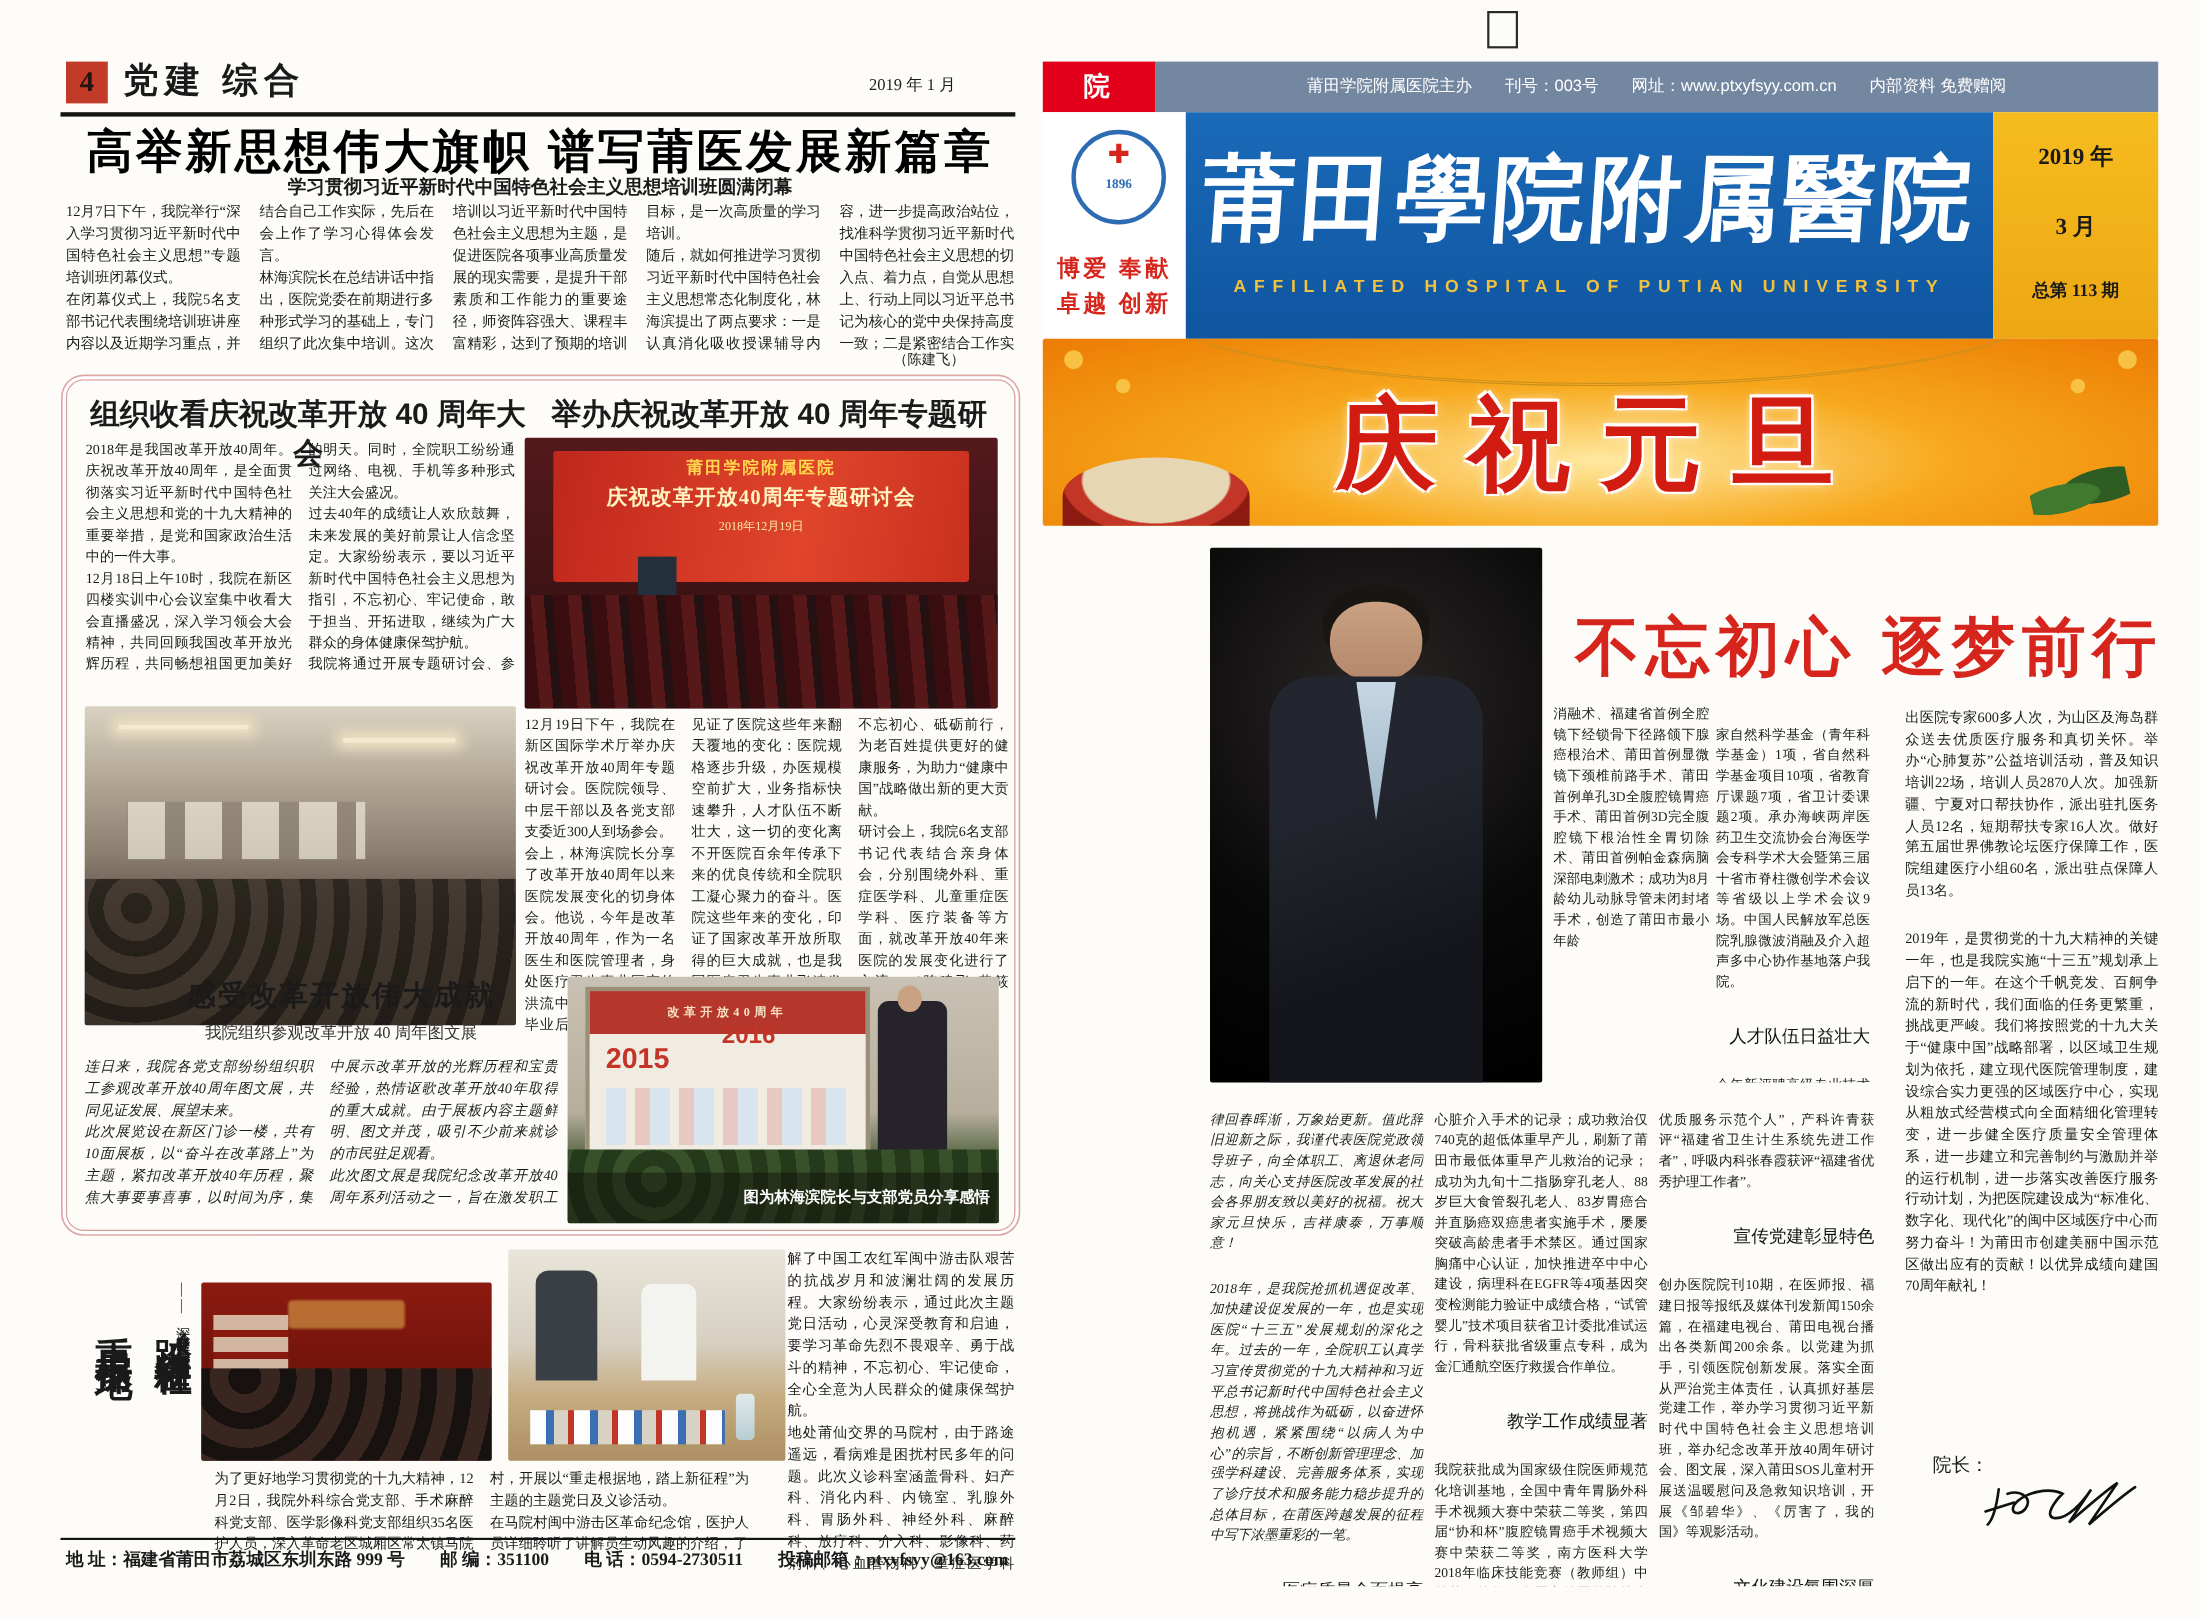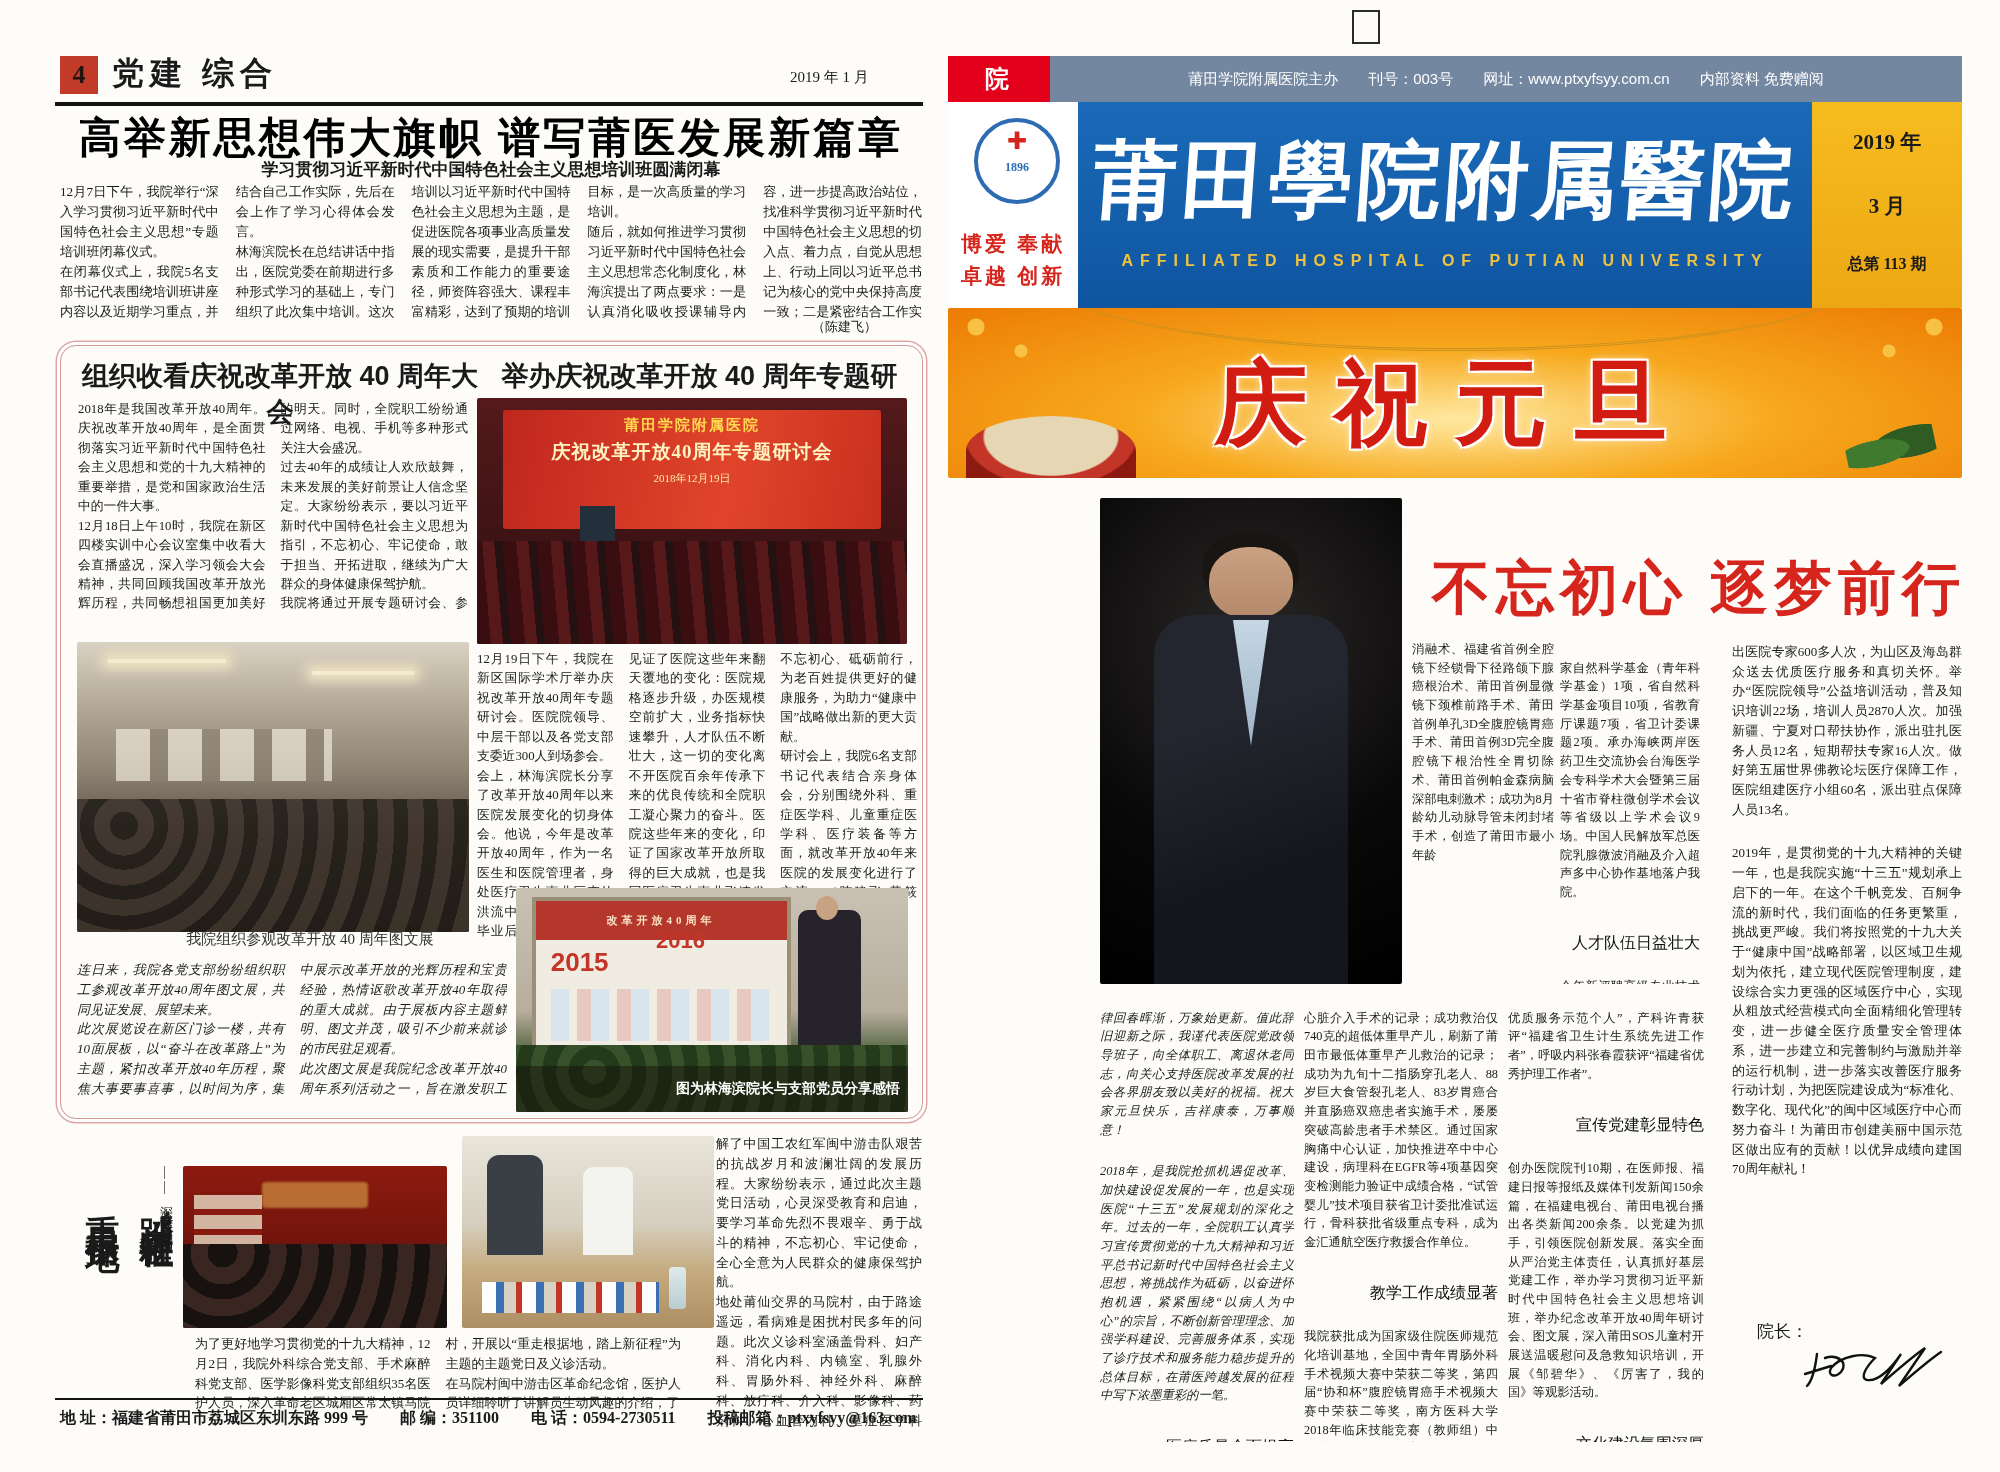--- a/index.html
+++ b/index.html
@@ -71,20 +71,21 @@
       <div class="abs" style="left:8%;top:6%;width:30%;height:4px;background:#f4ead0;box-shadow:0 0 12px 6px #f0e3c2;"></div>
       <div class="abs" style="left:60%;top:10%;width:26%;height:4px;background:#f4ead0;box-shadow:0 0 12px 6px #f0e3c2;"></div>
       <div class="abs" style="left:10%;top:30%;width:55%;height:18%;background:repeating-linear-gradient(90deg,#efe9da 0 34px,#8d8172 34px 52px);opacity:.7;"></div>
       <div class="abs" style="left:0;bottom:0;width:100%;height:46%;background:repeating-radial-gradient(circle at 12% 20%,#1f1a16 0 14px,#3c332b 14px 30px);opacity:.85;"></div>
     </div>
 
     <div class="abs body-txt cols3" style="left:477px;top:650px;width:440px;height:306px;font-size:12.8px;">12月19日下午，我院在新区国际学术厅举办庆祝改革开放40周年专题研讨会。医院院领导、中层干部以及各党支部支委近300人到场参会。
 会上，林海滨院长分享了改革开放40周年以来医院发展变化的切身体会。他说，今年是改革开放40周年，作为一名医生和医院管理者，身处医疗卫生事业巨变的洪流中，从苏州医学院毕业后回莆从医33年，见证了医院这些年来翻天覆地的变化：医院规格逐步升级，办医规模空前扩大，业务指标快速攀升，人才队伍不断壮大，这一切的变化离不开医院百余年传承下来的优良传统和全院职工凝心聚力的奋斗。医院这些年来的变化，印证了国家改革开放所取得的巨大成就，也是我国医疗卫生事业飞速发展的缩影。新时代赋予新使命，希望全院职工不忘初心、砥砺前行，为老百姓提供更好的健康服务，为助力“健康中国”战略做出新的更大贡献。
 研讨会上，我院6名支部书记代表结合亲身体会，分别围绕外科、重症医学科、儿童重症医学科、医疗装备等方面，就改革开放40年来医院的发展变化进行了交流。（陈建飞 黄筱军）</div>
 
+    <div class="abs hei center" style="left:90px;top:888px;width:440px;font-size:26px;letter-spacing:2px;">感受改革开放伟大成就</div>
     <div class="abs center" style="left:90px;top:930px;width:440px;font-size:15px;color:#333;">我院组织参观改革开放 40 周年图文展</div>
     <div class="abs body-txt cols2 kai" style="left:77px;top:960px;width:430px;height:150px;font-size:13px;">连日来，我院各党支部纷纷组织职工参观改革开放40周年图文展，共同见证发展、展望未来。
 此次展览设在新区门诊一楼，共有10面展板，以“奋斗在改革路上”为主题，紧扣改革开放40年历程，聚焦大事要事喜事，以时间为序，集中展示改革开放的光辉历程和宝贵经验，热情讴歌改革开放40年取得的重大成就。由于展板内容主题鲜明、图文并茂，吸引不少前来就诊的市民驻足观看。
 此次图文展是我院纪念改革开放40周年系列活动之一，旨在激发职工工作热情，增强职工对改革开放取得成就的切实感受，学习改革者的探索创新精神。（陈建飞）</div>
 
     <div class="abs photo" style="left:516px;top:888px;width:392px;height:224px;background:linear-gradient(#c9c2b4 0%,#b7ae9d 55%,#4c5f3a 75%,#2c4020 100%);">
       <div class="abs" style="left:4%;top:4%;width:64%;height:68%;background:#f0ece2;border:4px solid #9b8f77;">
         <div style="background:#b5362a;color:#f7e1c2;font-size:11px;font-weight:bold;text-align:center;letter-spacing:4px;padding:12px 0;">改革开放40周年</div>
         <span style="position:absolute;left:6%;top:30%;color:#c23527;font-weight:bold;font-size:26px;font-family:'Liberation Sans',sans-serif;">2015</span>
         <span style="position:absolute;left:48%;top:18%;color:#c23527;font-weight:bold;font-size:22px;font-family:'Liberation Sans',sans-serif;">2016</span>
@@ -195,21 +196,21 @@
       <p>优质服务示范个人”，产科许青获评“福建省卫生计生系统先进工作者”，呼吸内科张春霞获评“福建省优秀护理工作者”。</p>
       <div class="sechead">宣传党建彰显特色</div>
       <p>创办医院院刊10期，在医师报、福建日报等报纸及媒体刊发新闻150余篇，在福建电视台、莆田电视台播出各类新闻200余条。以党建为抓手，引领医院创新发展。落实全面从严治党主体责任，认真抓好基层党建工作，举办学习贯彻习近平新时代中国特色社会主义思想培训班，举办纪念改革开放40周年研讨会、图文展，深入莆田SOS儿童村开展送温暖慰问及急救知识培训，开展《邹碧华》、《厉害了，我的国》等观影活动。</p>
       <div class="sechead">文化建设氛围深厚</div>
       
       
       
     </div>
 
     <div class="abs body-txt colbox" style="left:797px;top:622px;width:230px;height:690px;font-size:13px;">
-      <p>出医院专家600多人次，为山区及海岛群众送去优质医疗服务和真切关怀。举办“医院院领导”公益培训活动，普及知识培训22场，培训人员2870人次。加强新疆、宁夏对口帮扶协作，派出驻扎医务人员12名，短期帮扶专家16人次。做好第五届世界佛教论坛医疗保障工作，医院组建医疗小组60名，派出驻点保障人员13名。</p>
+      <p>出医院专家600多人次，为山区及海岛群众送去优质医疗服务和真切关怀。举办“心肺复苏”公益培训活动，普及知识培训22场，培训人员2870人次。加强新疆、宁夏对口帮扶协作，派出驻扎医务人员12名，短期帮扶专家16人次。做好第五届世界佛教论坛医疗保障工作，医院组建医疗小组60名，派出驻点保障人员13名。</p>
       <p>2019年，是贯彻党的十九大精神的关键一年，也是我院实施“十三五”规划承上启下的一年。在这个千帆竞发、百舸争流的新时代，我们面临的任务更繁重，挑战更严峻。我们将按照党的十九大关于“健康中国”战略部署，以区域卫生规划为依托，建立现代医院管理制度，建设综合实力更强的区域医疗中心，实现从粗放式经营模式向全面精细化管理转变，进一步健全医疗质量安全管理体系，进一步建立和完善制约与激励并举的运行机制，进一步落实改善医疗服务行动计划，为把医院建设成为“标准化、数字化、现代化”的闽中区域医疗中心而努力奋斗！为莆田市创建美丽中国示范区做出应有的贡献！以优异成绩向建国70周年献礼！</p>
     </div>
 
     <div class="abs" style="left:822px;top:1320px;font-size:17px;">院长：</div>
     <svg class="abs" style="left:862px;top:1336px;" width="150" height="56" viewBox="0 0 150 56">
       <path d="M8 38 L34 30 M20 18 C18 34 14 46 10 50 M28 22 C40 18 52 26 44 36 C38 42 30 40 34 32 C44 20 66 16 78 22 C70 30 62 42 70 44 C82 46 96 30 104 18 L84 48 C98 36 116 20 128 12 L102 50 C116 38 132 24 144 16" fill="none" stroke="#111" stroke-width="2.4" stroke-linecap="round"></path>
     </svg>
   </div>
 
 </div>

